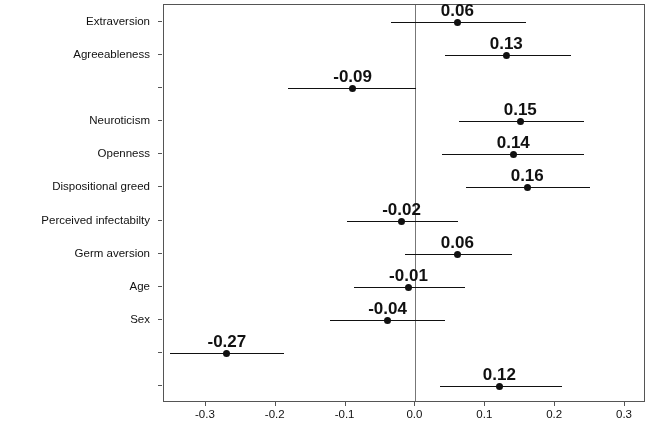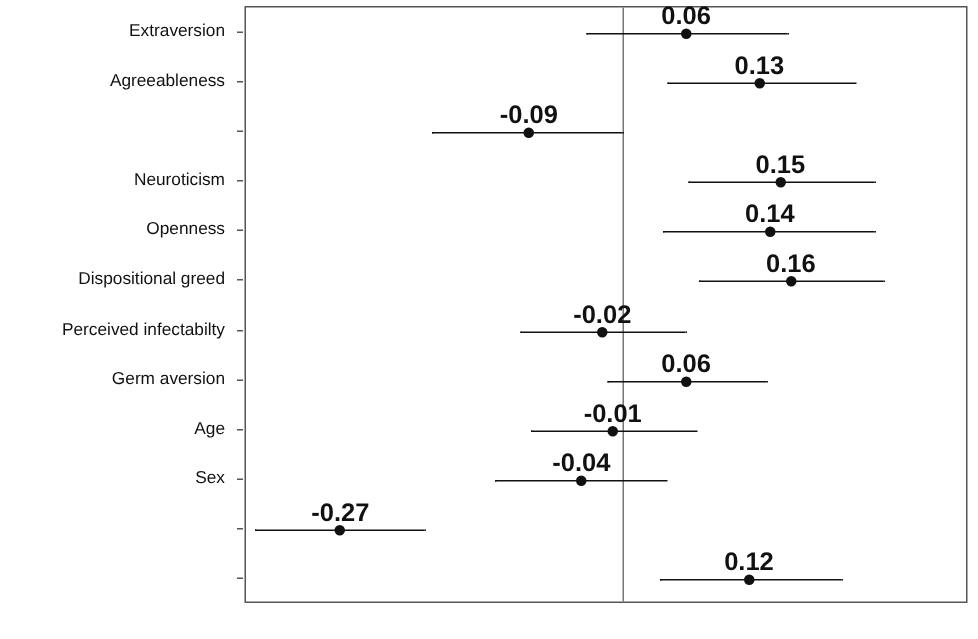--- a/index.html
+++ b/index.html
@@ -226,20 +226,36 @@
         <div class="row" style="top: 381.417px;">
           <div class="whisker" style="left: 275.928px; width: 120.849px;"></div>
           <div class="cap" style="left: 275.928px;"></div>
           <div class="cap" style="left: 396.777px;"></div>
           <div class="point" style="left: 331.804px;"></div>
           <div class="pointlabel" style="left: 335.304px;">0.12</div>
         </div>
       </div>
   </div>
 
+  <div id="xticks">
+      <div class="xtickmark" style="left: 41.913px;"></div>
+      <div class="xticklabel" style="left: 41.913px;">-0.3</div>
+      <div class="xtickmark" style="left: 111.768px;"></div>
+      <div class="xticklabel" style="left: 111.768px;">-0.2</div>
+      <div class="xtickmark" style="left: 181.623px;"></div>
+      <div class="xticklabel" style="left: 181.623px;">-0.1</div>
+      <div class="xtickmark" style="left: 251.478px;"></div>
+      <div class="xticklabel" style="left: 251.478px;">0.0</div>
+      <div class="xtickmark" style="left: 321.333px;"></div>
+      <div class="xticklabel" style="left: 321.333px;">0.1</div>
+      <div class="xtickmark" style="left: 391.188px;"></div>
+      <div class="xticklabel" style="left: 391.188px;">0.2</div>
+      <div class="xtickmark" style="left: 461.043px;"></div>
+      <div class="xticklabel" style="left: 461.043px;">0.3</div>
+    </div>
 
 <div class="ytick" style="top: 20.5833px;"></div>
     <div class="ytick" style="top: 53.75px;"></div>
     <div class="ytick" style="top: 86.9167px;"></div>
     <div class="ytick" style="top: 120.083px;"></div>
     <div class="ytick" style="top: 153.25px;"></div>
     <div class="ytick" style="top: 186.417px;"></div>
     <div class="ytick" style="top: 219.583px;"></div>
     <div class="ytick" style="top: 252.75px;"></div>
     <div class="ytick" style="top: 285.917px;"></div>

